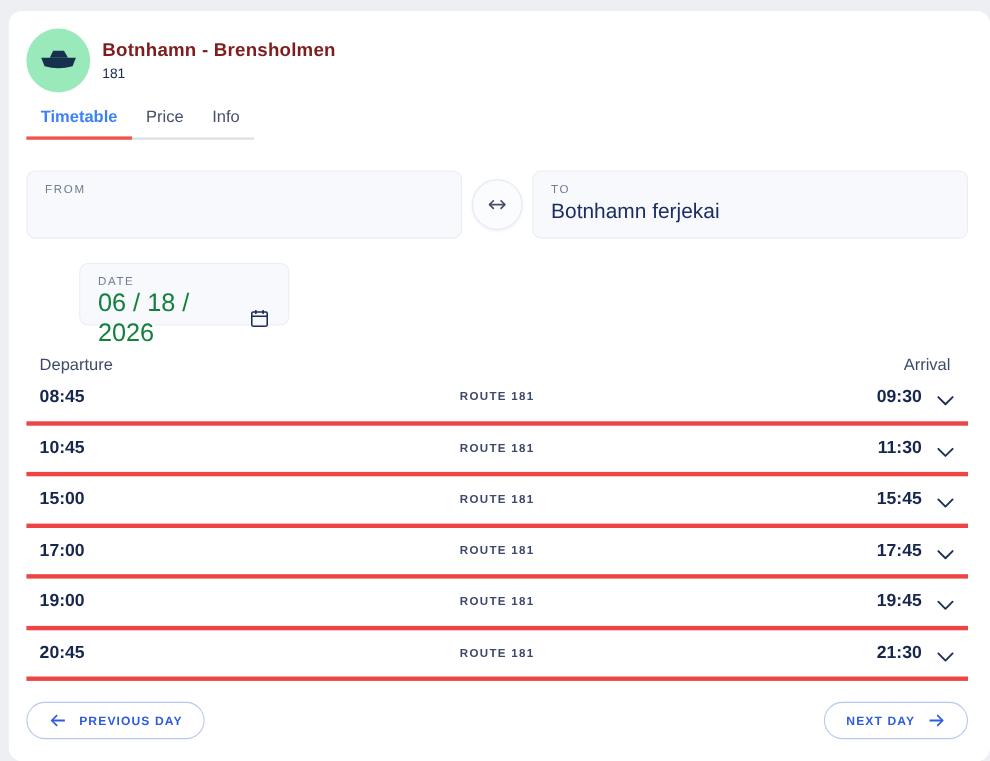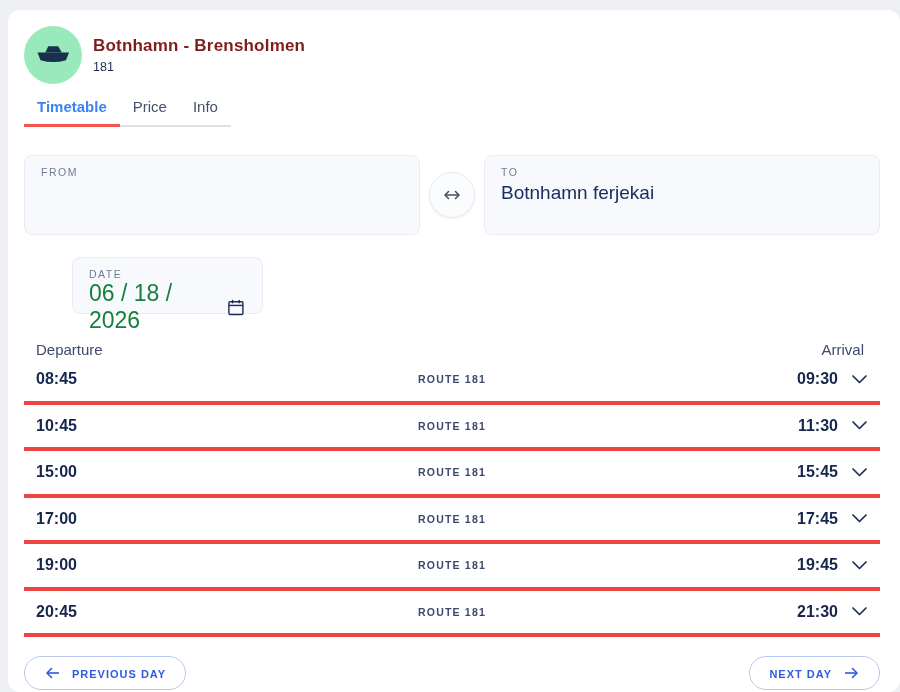--- a/index.html
+++ b/index.html
@@ -37,21 +37,21 @@
     font-weight: 700; color: #3b82f6;
     border-bottom: 3px solid #f0544c; margin-bottom: -2px;
   }
 
   
   .search-row { margin-top: 28px; display: flex; align-items: center; justify-content: space-between; }
   .field {
     background: #f7f9fc; border: 1px solid #e9edf3; border-radius: 8px;
     padding: 10px 16px 11px 16px;
   }
-  .field-stop { width: 396px; height: 80px; }
+  .field-stop { width: 396px; height: 62px; }
   .field-label {
     font-size: 10.5px; letter-spacing: 1.5px; color: #707c92; font-weight: 500;
   }
   .field-value { font-size: 19px; color: #1c2d62; margin-top: 4px; font-weight: 500; }
   .swap-btn {
     width: 46px; height: 46px; border-radius: 50%; background: #fbfcfe;
     border: 1px solid #e6eaf1; box-shadow: 0 1px 3px rgba(30,45,90,0.08);
     display: flex; align-items: center; justify-content: center; cursor: pointer;
     flex: 0 0 auto;
   }
@@ -67,21 +67,21 @@
   }
   .trip-row {
     height: 46.5px; display: flex; align-items: center;
     border-bottom: 4px solid #ef4444; padding: 0 12px; cursor: pointer;
   }
   .trip-dep { flex: 1; font-size: 16px; font-weight: 700; color: #17264c; }
   .trip-route {
     flex: 1; text-align: center; font-size: 10.5px; letter-spacing: 1.2px;
     color: #3d486b; font-weight: 600;
   }
-  .trip-right { flex: 1; display: flex; align-items: center; justify-content: flex-end; gap: 13px; }
+  .trip-right { flex: 1; display: flex; align-items: flex-end; justify-content: flex-end; gap: 13px; }
   .trip-arr { font-size: 16px; font-weight: 700; color: #17264c; }
   .chevron { display: flex; align-items: center; }
 
   
   .footer-nav { margin-top: 19px; display: flex; justify-content: space-between; }
   .day-btn {
     display: flex; align-items: flex-end; gap: 11px;
     background: #ffffff; border: 1px solid #b9c8ee; border-radius: 999px;
     padding: 9px 19px; cursor: pointer;
     font-family: "Liberation Sans", sans-serif;

